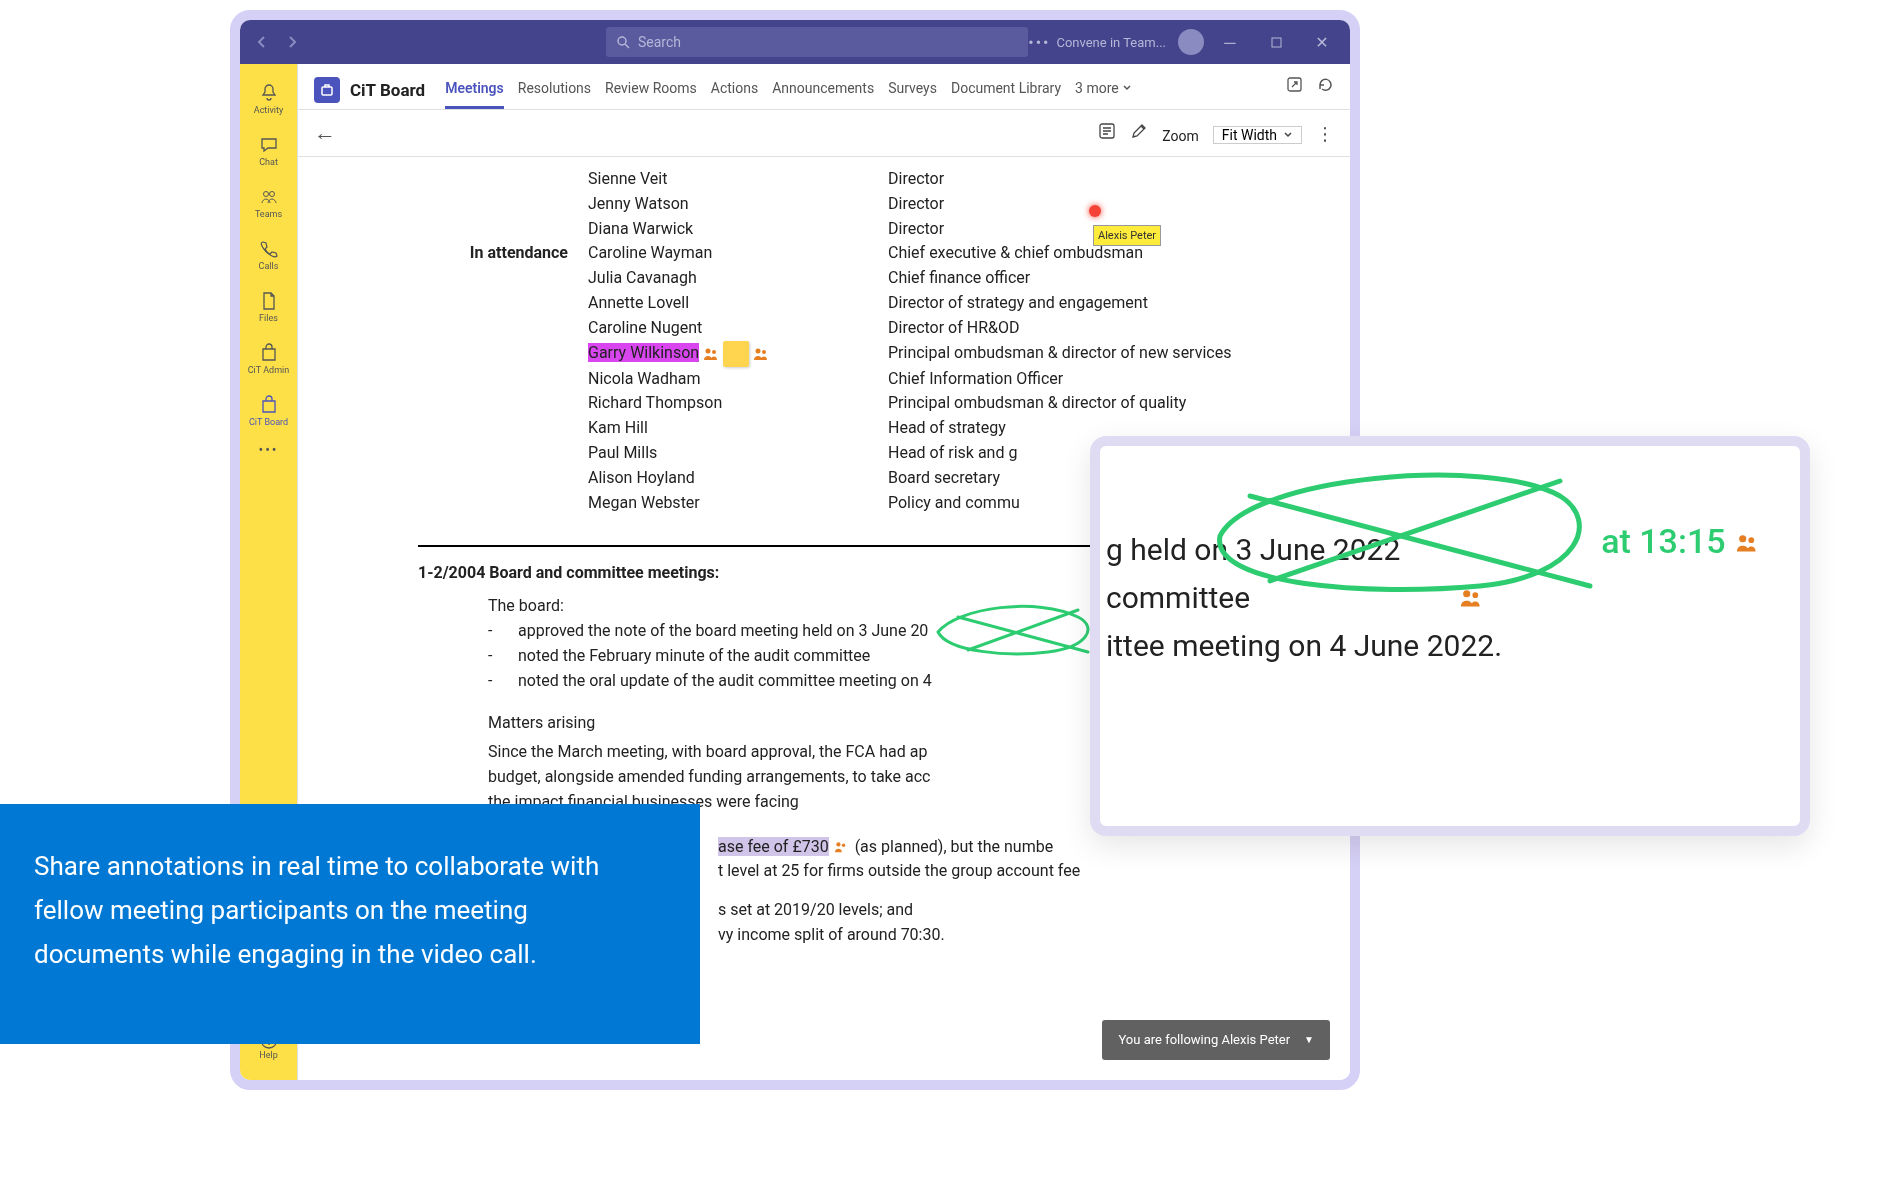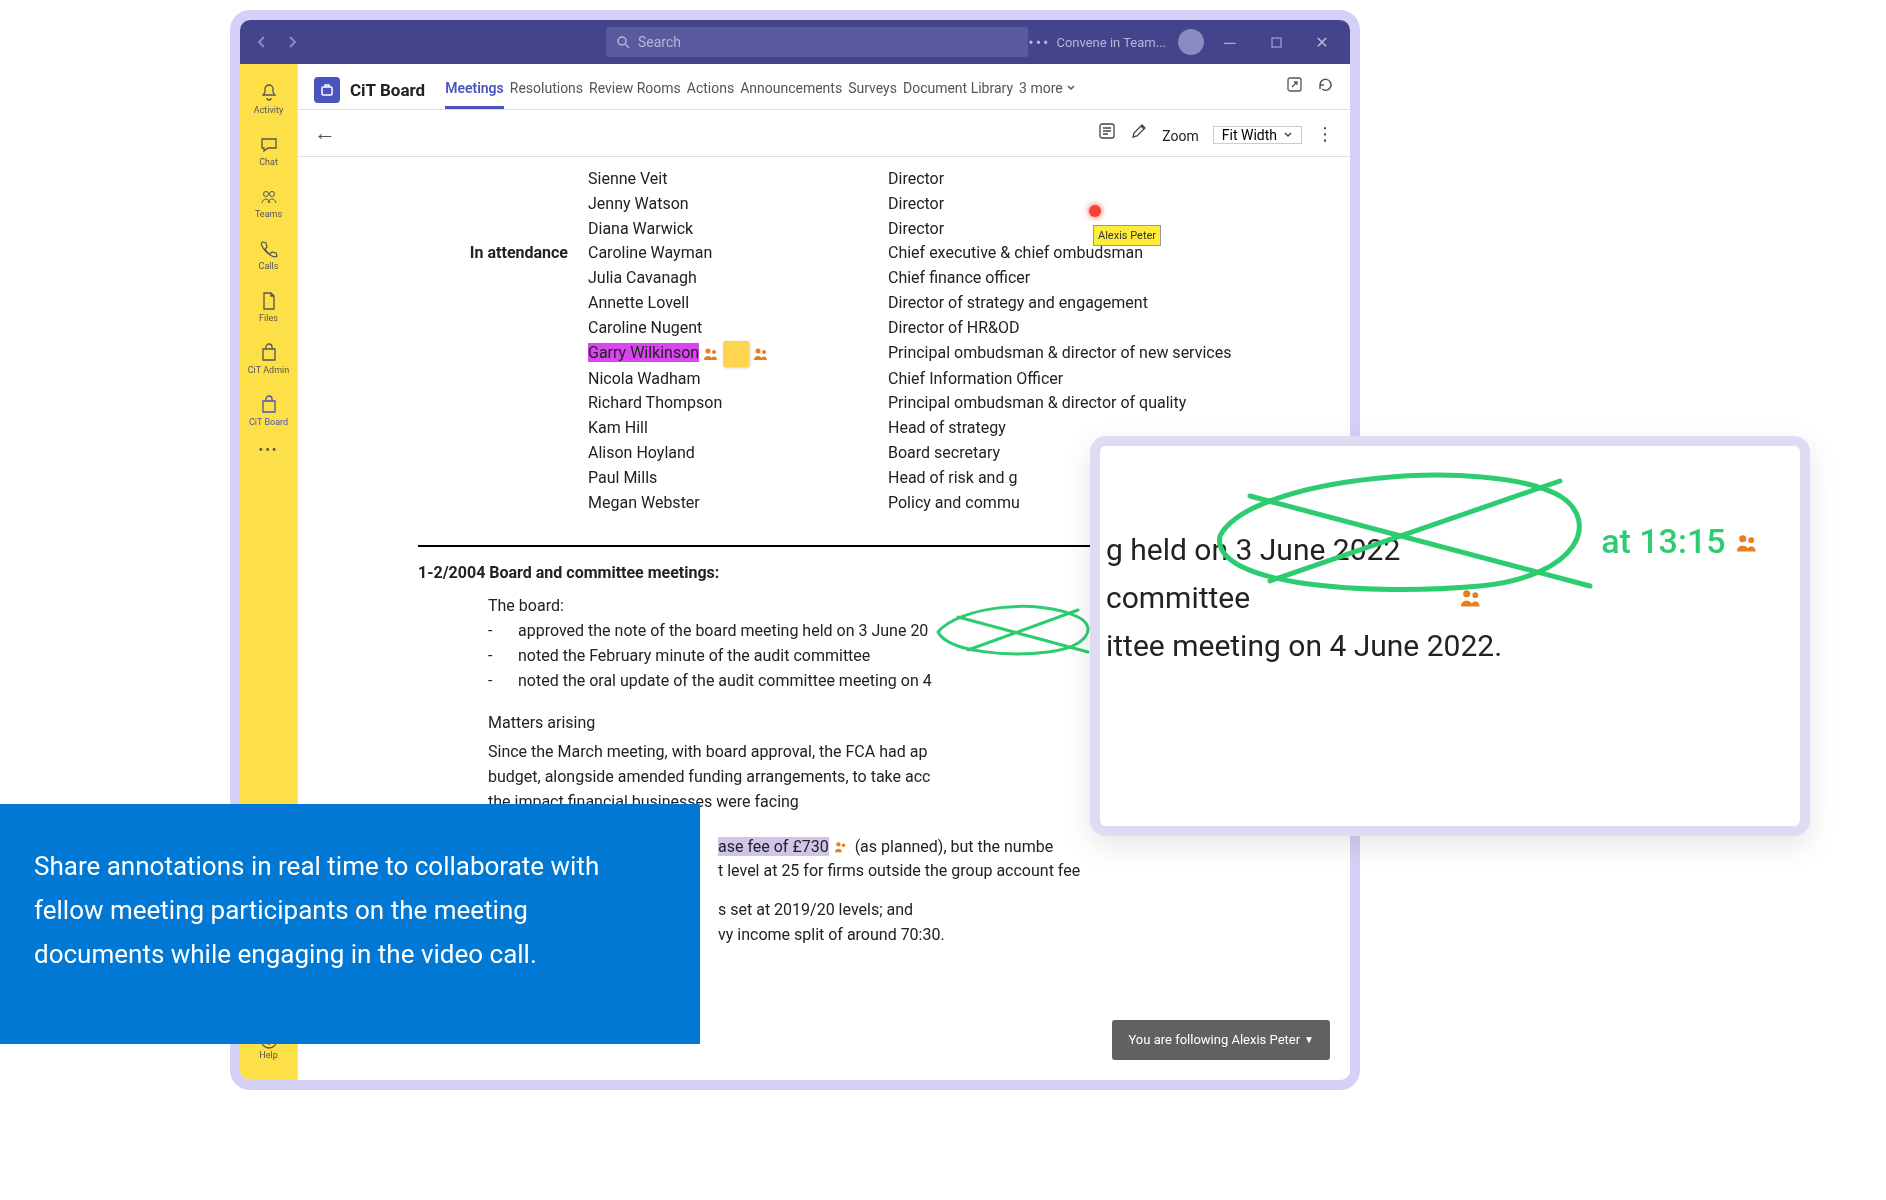--- a/index.html
+++ b/index.html
@@ -22,21 +22,21 @@
 .rail-item { width: 50px; height: 50px; display: flex; flex-direction: column; align-items: center; justify-content: center; font-size: 9px; color: #555; cursor: pointer; margin-bottom: 2px; }
 .rail-item.active { color: #4b53bc; }
 .rail-item svg { margin-bottom: 2px; }
 .rail-more { margin-top: 4px; color: #555; cursor: pointer; letter-spacing: 2px; font-size: 14px; }
 .rail-help { margin-top: auto; margin-bottom: 10px; width: 50px; height: 50px; display: flex; flex-direction: column; align-items: center; justify-content: center; font-size: 9px; color: #555; cursor: pointer; }
 
 .content { flex: 1; background: #fff; display: flex; flex-direction: column; }
 .app-header { display: flex; align-items: center; padding: 6px 16px 0; border-bottom: 1px solid #e0e0e0; }
 .app-icon { width: 26px; height: 26px; background: #4b53bc; border-radius: 4px; margin-right: 10px; display: flex; align-items: center; justify-content: center; }
 .app-title { font-size: 17px; font-weight: 700; color: #222; margin-right: 20px; }
-.tabs { display: flex; gap: 6px; flex: 1; }
+.tabs { display: flex; gap: 14px; flex: 1; }
 .tab { font-size: 14px; color: #555; padding: 10px 0; cursor: pointer; }
 .tab.active { color: #4b53bc; border-bottom: 3px solid #4b53bc; font-weight: 600; }
 .hdr-right { display: flex; gap: 14px; align-items: center; padding-bottom: 6px; }
 .hdr-icon { color: #555; cursor: pointer; }
 
 .toolbar { display: flex; align-items: center; padding: 10px 16px; border-bottom: 1px solid #e0e0e0; }
 .back-arrow { color: #555; cursor: pointer; font-size: 22px; }
 .tb-right { margin-left: auto; display: flex; align-items: flex-end; gap: 14px; }
 .tb-icon { color: #444; cursor: pointer; }
 .zoom-label { font-size: 14px; color: #222; }
@@ -55,21 +55,21 @@
 .cursor-tooltip { position: absolute; background: #ffeb3b; border: 1px solid #999; font-size: 11px; padding: 1px 4px; color: #333; }
 .red-cursor { position: absolute; width: 12px; height: 12px; background: #f44336; border-radius: 50%; box-shadow: 0 0 6px #f44336; }
 .hr-line { border: 0; border-top: 2px solid #000; margin: 30px 40px 14px 0; }
 .sec-title { font-weight: 700; margin: 0 0 8px 0; }
 .sub-title { font-weight: 400; margin-top: 18px; margin-bottom: 4px; }
 .indent-1 { margin-left: 70px; }
 .bullet-row { display: flex; margin-left: 70px; }
 .bullet-dash { width: 30px; }
 .bullet-text { flex: 1; }
 .green-scribble { position: absolute; pointer-events: none; }
-.follow-pill { position: absolute; bottom: 20px; right: 20px; background: #616161; color: #fff; font-size: 13px; padding: 10px 16px; border-radius: 3px; display: flex; align-items: center; gap: 4px; }
+.follow-pill { position: absolute; bottom: 20px; right: 20px; background: #616161; color: #fff; font-size: 13px; padding: 10px 16px; border-radius: 3px; display: flex; align-items: center; gap: 14px; }
 .follow-pill .caret { font-size: 10px; }
 
 .zoom-panel { position: absolute; left: 1090px; top: 436px; width: 720px; height: 400px; background: #fff; border: 10px solid #dedbf3; border-radius: 16px; overflow: hidden; font-size: 30px; line-height: 1.6; color: #222; padding: 30px 20px 20px 6px; box-shadow: 0 10px 30px rgba(0,0,0,0.1); }
 .zoom-panel .time-badge { color: #2ecc71; position: absolute; right: 40px; top: 68px; font-weight: 500; font-size: 34px; }
 .zoom-people { color: #e67e22; }
 .zoom-scribble { position: absolute; pointer-events: none; }
 
 .blue-callout { position: absolute; left: 0; top: 804px; width: 700px; height: 240px; background: #0078d4; color: #fff; padding: 40px 40px 40px 34px; font-size: 26px; line-height: 1.7; }
 </style>
 </head>
@@ -287,27 +287,27 @@
             <div class="attendee-name">Richard Thompson</div>
             <div class="attendee-role">Principal ombudsman &amp; director of quality</div>
           </div>
         <div class="attendee-row">
             <div class="attendee-label"></div>
             <div class="attendee-name">Kam Hill</div>
             <div class="attendee-role">Head of strategy</div>
           </div>
         <div class="attendee-row">
             <div class="attendee-label"></div>
+            <div class="attendee-name">Paul Mills</div>
+            <div class="attendee-role">Head of risk and g</div>
+          </div>
+        <div class="attendee-row">
+            <div class="attendee-label"></div>
             <div class="attendee-name">Alison Hoyland</div>
             <div class="attendee-role">Board secretary</div>
-          </div>
-        <div class="attendee-row">
-            <div class="attendee-label"></div>
-            <div class="attendee-name">Paul Mills</div>
-            <div class="attendee-role">Head of risk and g</div>
           </div>
         <div class="attendee-row">
             <div class="attendee-label"></div>
             <div class="attendee-name">Megan Webster</div>
             <div class="attendee-role">Policy and commu</div>
           </div>
 
         <hr class="hr-line">
 
         <div class="sec-title">1-2/2004 Board and committee meetings:</div>

